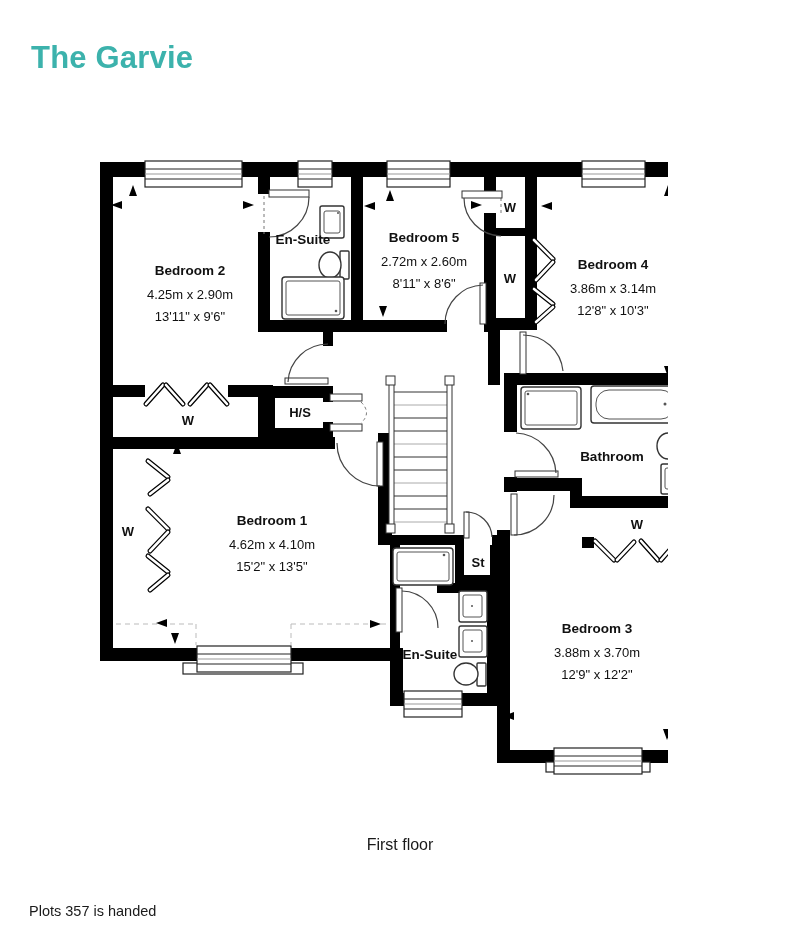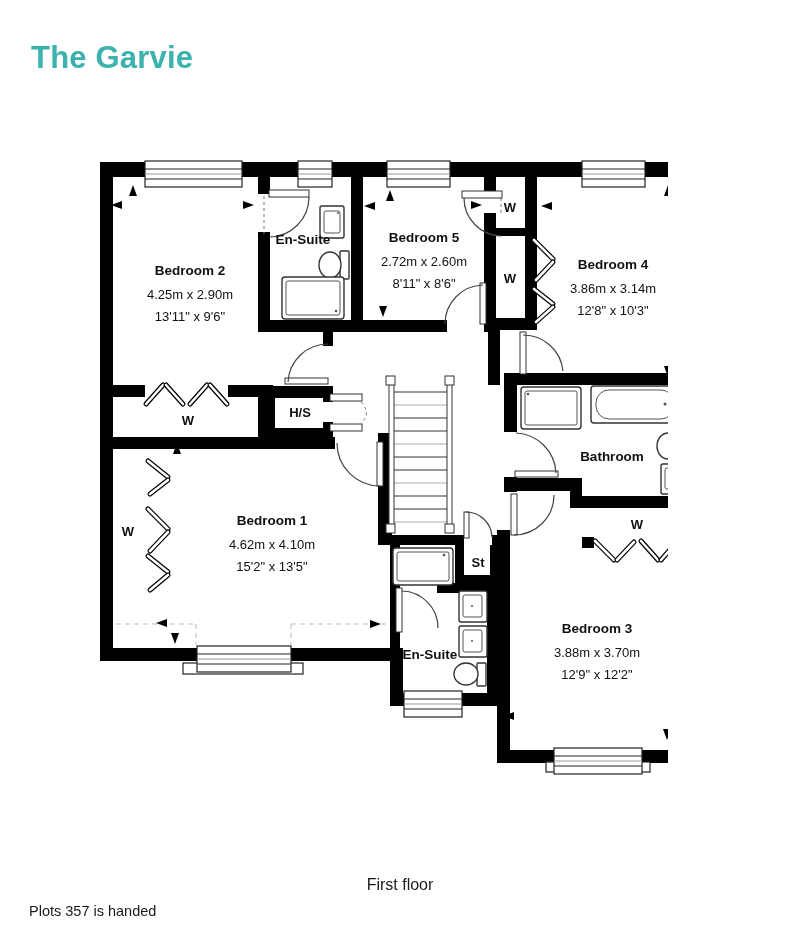--- a/index.html
+++ b/index.html
@@ -1,21 +1,21 @@
 <!DOCTYPE html>
 <html><head>
 <meta charset="utf-8">
 <style>
   html,body{margin:0;padding:0;background:#ffffff;}
   .page{position:relative;width:668px;height:950px;background:#fff;overflow:hidden;
         font-family:"Liberation Sans","DejaVu Sans",sans-serif;}
   .title{position:absolute;left:31px;top:40px;font-size:31px;font-weight:bold;
          letter-spacing:0.2px;}
   .floor-caption{position:absolute;left:0;top:836px;width:800px;text-align:center;
-         font-size:16px;color:#1a1a1a;margin-top:40px;}
+         font-size:16px;color:#1a1a1a;}
   .footnote{position:absolute;left:29px;top:903px;font-size:14.5px;color:#1a1a1a;}
   svg text{font-family:"Liberation Sans","DejaVu Sans",sans-serif;fill:#111;}
   .room-name{font-size:13.5px;font-weight:bold;text-anchor:middle;}
   .room-dim{font-size:13px;text-anchor:middle;}
   .small-label{font-size:13px;font-weight:bold;text-anchor:middle;}
   .wall{fill:#000;}
   .arc{fill:none;stroke:#444;stroke-width:1.2;}
   .dashline{fill:none;stroke:#777;stroke-width:1;stroke-dasharray:3,3;}
   .guide{fill:none;stroke:#bbb;stroke-width:1;stroke-dasharray:5,4;}
   .leaf{fill:#fff;stroke:#333;stroke-width:1;}

